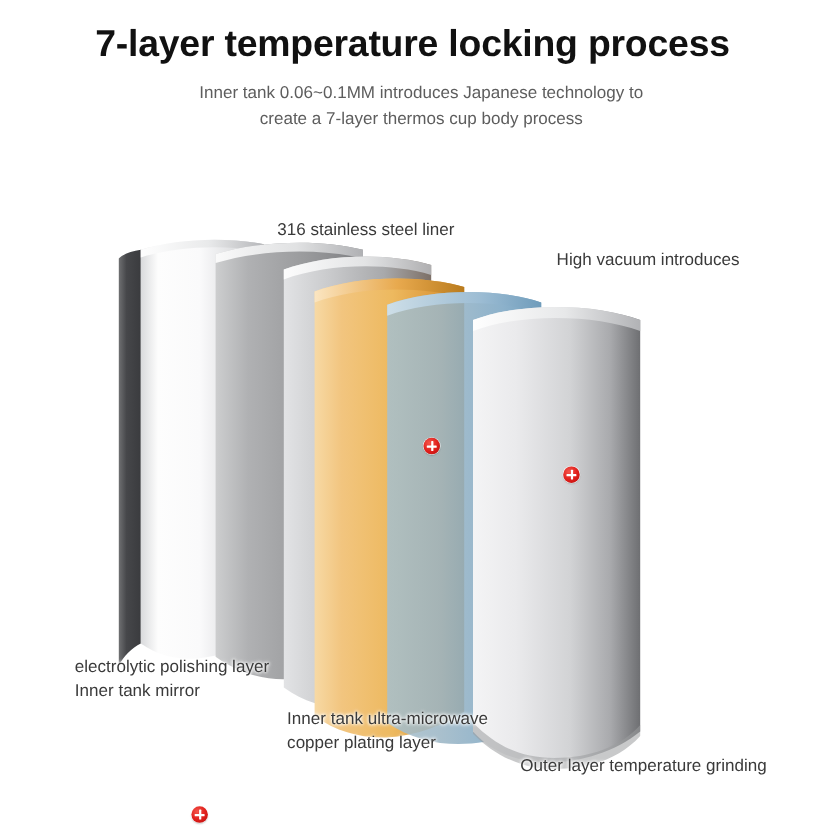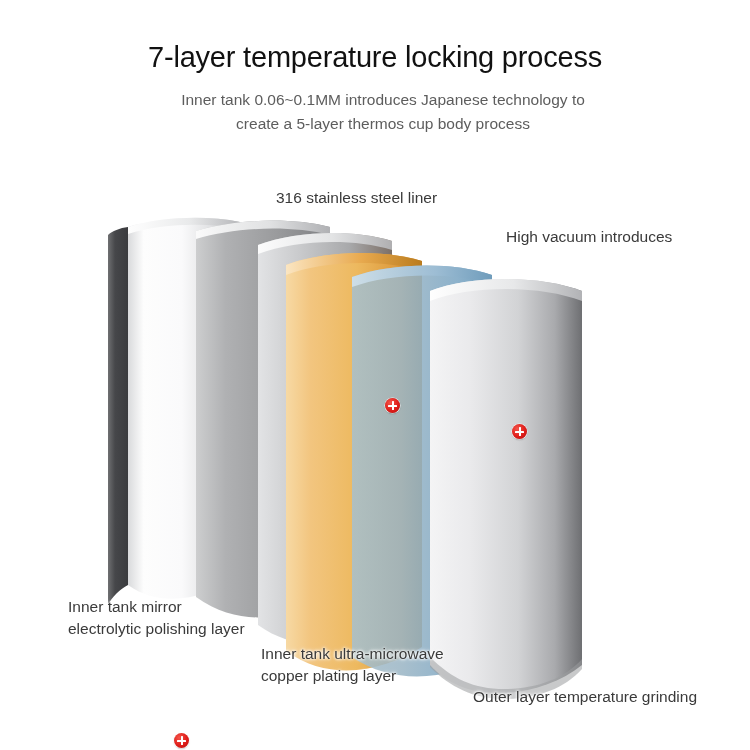--- a/index.html
+++ b/index.html
@@ -7,25 +7,25 @@
   body {
     background:#ffffff;
     font-family:"Liberation Sans", sans-serif;
     position:relative;
     overflow:hidden;
   }
 
   
   .header { position:absolute; top:0; left:0; width:750px; text-align:center; }
   .title {
-    font-size:29px;
-    font-weight:normal;
+    font-size:34px;
+    font-weight:bold;
     color:#111111;
     letter-spacing:-0.2px;
-    margin-top:42px;
+    margin-top:22px;
     line-height:1.1;
   }
   .subtitle {
     font-size:15.5px;
     color:#5d5d5d;
     line-height:1.55;
     margin-top:14px;
     padding-left:16px;
   }
   .subtitle div { white-space:nowrap; }
@@ -52,34 +52,34 @@
   
   .label {
     position:absolute;
     font-size:15.5px;
     color:#3a3a3a;
     line-height:1.42;
     white-space:nowrap;
     z-index:45;
     text-shadow:0 0 3px #fff, 0 0 3px #fff, 0 0 5px #fff;
   }
-  .lbl-liner   { left:252px; top:187px;margin-left:24px; }
+  .lbl-liner   { left:252px; top:199px; }
   .lbl-vacuum  { left:506px; top:226px; }
   .lbl-mirror  { left:68px;  top:596px; }
   .lbl-copper  { left:261px; top:643px; }
   .lbl-outer   { left:473px; top:686px; }
 </style>
 </head>
 <body>
 
 <div class="header">
   <div class="title">7-layer temperature locking process</div>
   <div class="subtitle">
     <div>Inner tank 0.06~0.1MM introduces Japanese technology to</div>
-    <div>create a 5-layer thermos cup body process</div>
+    <div>create a 7-layer thermos cup body process</div>
   </div>
 </div>
 
 <div class="stage">
 
   <svg width="750" height="585" viewBox="0 0 750 585">
     <defs>
 
       <linearGradient id="g1" x1="0" y1="0" x2="1" y2="0">
         <stop offset="0%" stop-color="#6f7072"></stop>
@@ -191,22 +191,22 @@
   <div class="marker" style="left:385px; top:233px;"></div>
   <div class="marker" style="left:512px; top:259px;"></div>
   <div class="marker" style="left:174px; top:568px;"></div>
 
 </div>
 
 <div class="label lbl-liner">316 stainless steel liner</div>
 <div class="label lbl-vacuum">High vacuum introduces</div>
 
 <div class="label lbl-mirror">
+  <div>electrolytic polishing layer</div>
   <div>Inner tank mirror</div>
-  <div>electrolytic polishing layer</div>
 </div>
 
 <div class="label lbl-copper">
   <div>Inner tank ultra-microwave</div>
   <div>copper plating layer</div>
 </div>
 
 <div class="label lbl-outer">Outer layer temperature grinding</div>
 
 </body></html>

